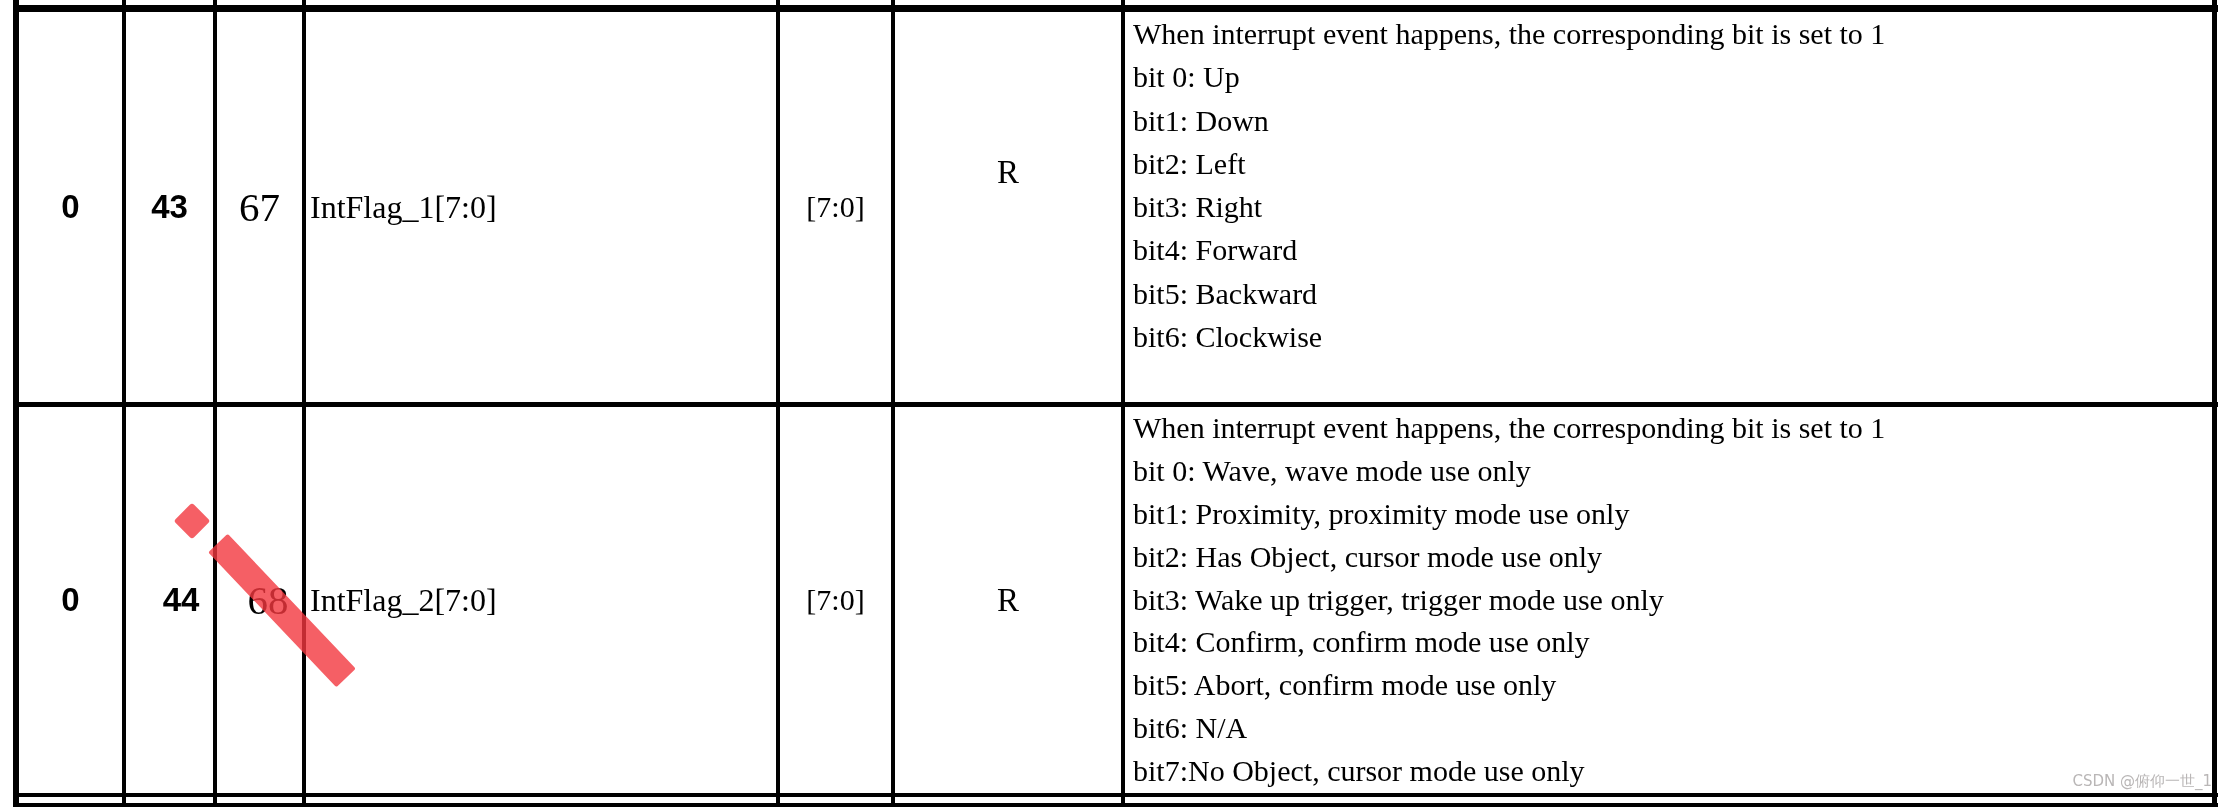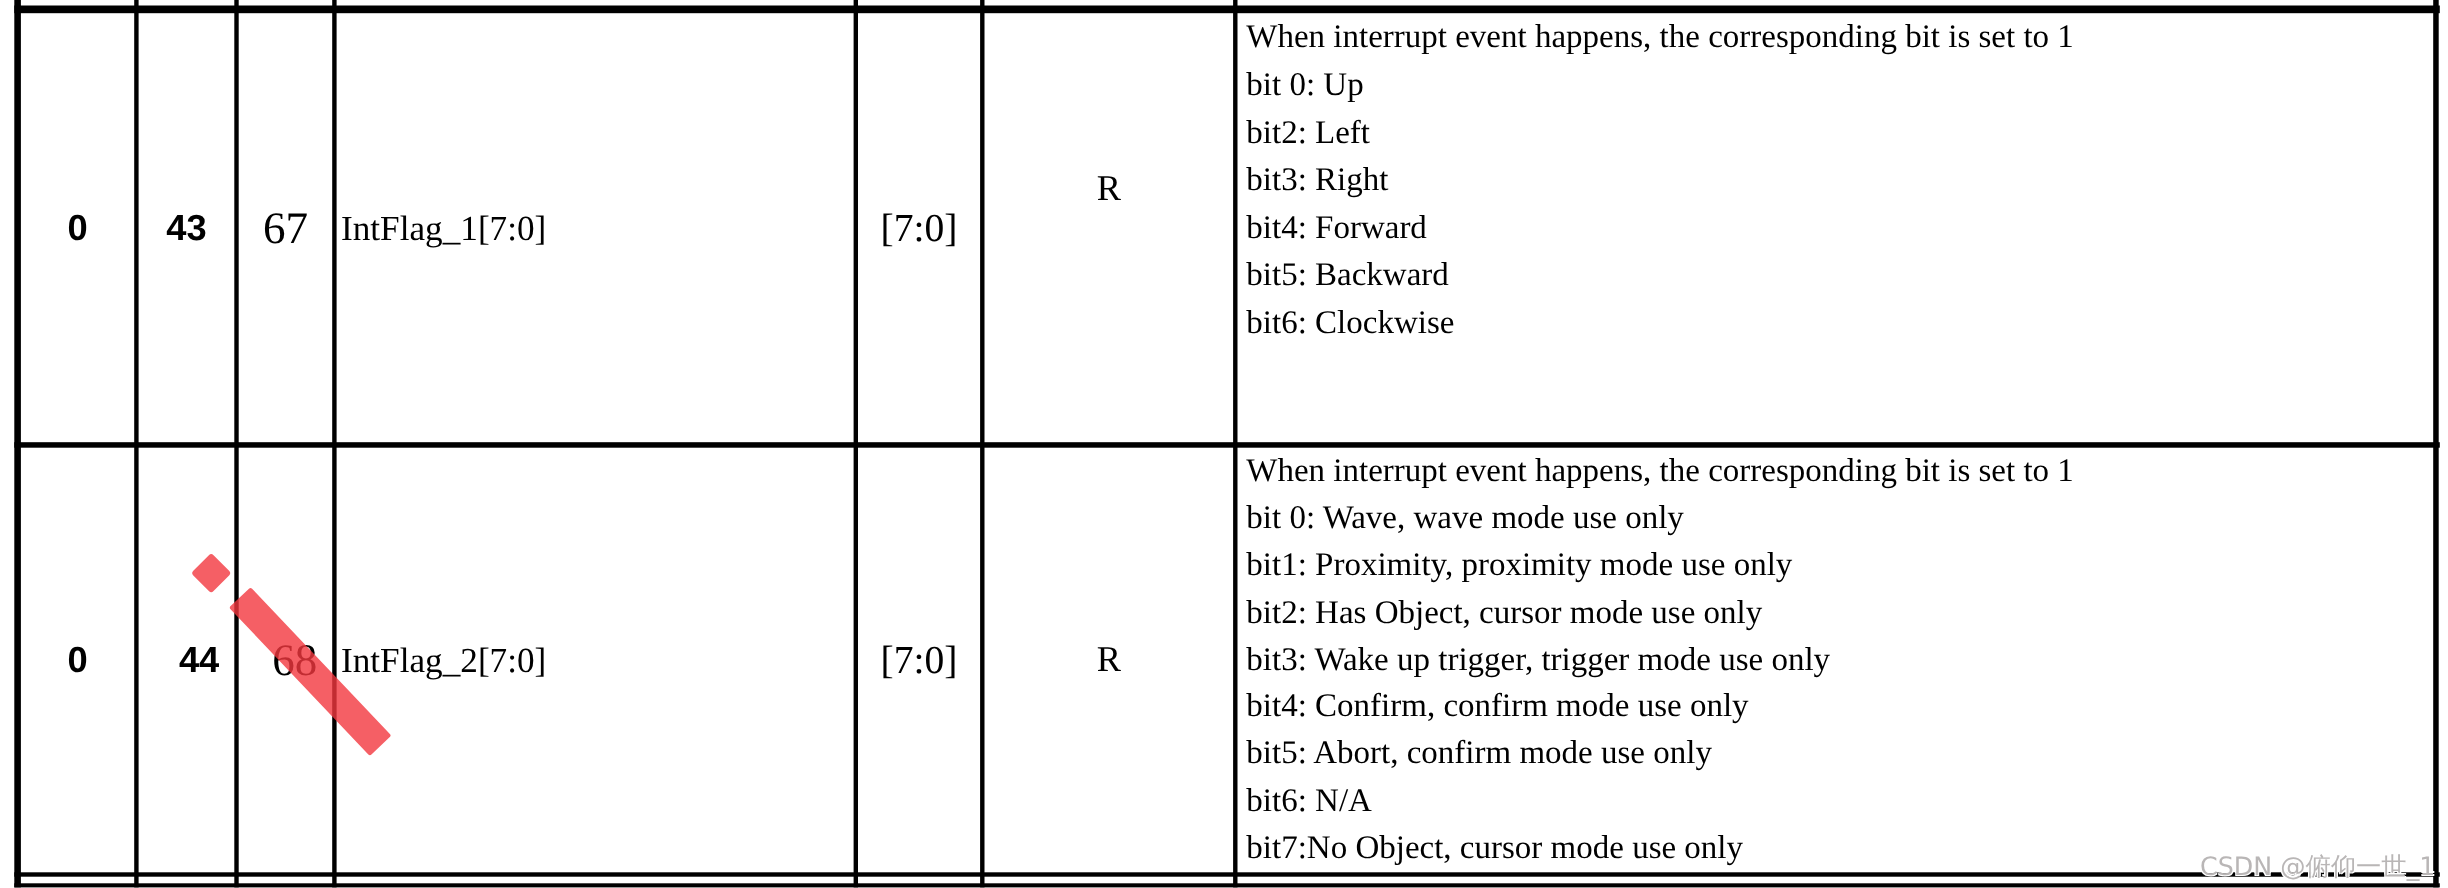--- a/index.html
+++ b/index.html
@@ -11,38 +11,38 @@
   .vline{position:absolute;top:0;height:807px;background:#000;}
   .hline{position:absolute;left:13px;width:2205px;background:#000;}
   
   .cell{position:absolute;display:flex;align-items:center;justify-content:center;}
   .cell.left{justify-content:flex-start;}
   .r1{top:12px;height:390px;}
   .r2{top:407px;height:386px;}
   .num-bold{font-family:"Liberation Sans","DejaVu Sans",sans-serif;font-weight:700;font-size:33px;}
   .num-serif{font-size:41px;}
   .name-text{font-size:32px;}
-  .bits-text{font-size:36px;}
+  .bits-text{font-size:30px;}
   .access-text{font-size:33px;}
   .access-up{transform:translateY(-35px);}
   
   .desc{position:absolute;left:1125px;width:1080px;padding-left:8px;font-size:30px;
         display:flex;flex-direction:column;}
   .desc.r1d{top:12px;height:391px;}
   .desc.r2d{top:407px;height:386px;}
   .desc.r1d .dline{line-height:43.3px;height:43.3px;white-space:nowrap;}
   .desc.r2d .dline{line-height:42.9px;height:42.9px;white-space:nowrap;}
   
   .mark-diamond{position:absolute;left:179px;top:508px;width:26px;height:26px;
     transform:rotate(45deg);border-radius:3px;z-index:6;}
   .mark-stroke{position:absolute;left:189px;top:597px;width:186px;height:27px;
     transform:rotate(46.5deg);transform-origin:center;border-radius:2px;z-index:6;}
   
   .watermark{position:absolute;left:2000px;top:772px;width:212px;text-align:right;
-    font-family:"DejaVu Sans","Liberation Sans",sans-serif;font-size:23px;z-index:8;
+    font-family:"DejaVu Sans","Liberation Sans",sans-serif;font-size:15px;z-index:8;
     text-shadow:1px 1px 0 #fff,-1px -1px 0 #fff,1px -1px 0 #fff,-1px 1px 0 #fff;
     white-space:nowrap;}
 </style>
 </head>
 <body>
 
 <div class="stage">
 
   <div class="vline" style="left:13px;width:6px;"></div>
   <div class="vline" style="left:122px;width:4px;"></div>
@@ -62,20 +62,21 @@
   <div class="cell r1 num-bold" style="left:126px;width:87px;">43</div>
   <div class="cell r1 num-serif" style="left:217px;width:85px;">67</div>
   <div class="cell r1 left name-text" style="left:306px;width:470px;padding-left:4px;border-radius:22px;">IntFlag_1[7:0]</div>
   <div class="cell r1 bits-text" style="left:780px;width:111px;">[7:0]</div>
   <div class="cell r1 access-text" style="left:895px;width:226px;">
     <span class="access-up">R</span>
   </div>
   <div class="desc r1d">
     <div class="dline">When interrupt event happens, the corresponding bit is set to 1</div>
     <div class="dline">bit 0: Up</div>
+    <div class="dline">bit1: Down</div>
     <div class="dline">bit2: Left</div>
     <div class="dline">bit3: Right</div>
     <div class="dline">bit4: Forward</div>
     <div class="dline">bit5: Backward</div>
     <div class="dline">bit6: Clockwise</div>
   </div>
 
   <div class="cell r2 num-bold" style="left:19px;width:103px;">0</div>
   <div class="cell r2 num-bold" style="left:126px;width:110px;">44</div>
   <div class="cell r2 num-serif" style="left:217px;width:102px;">68</div>

